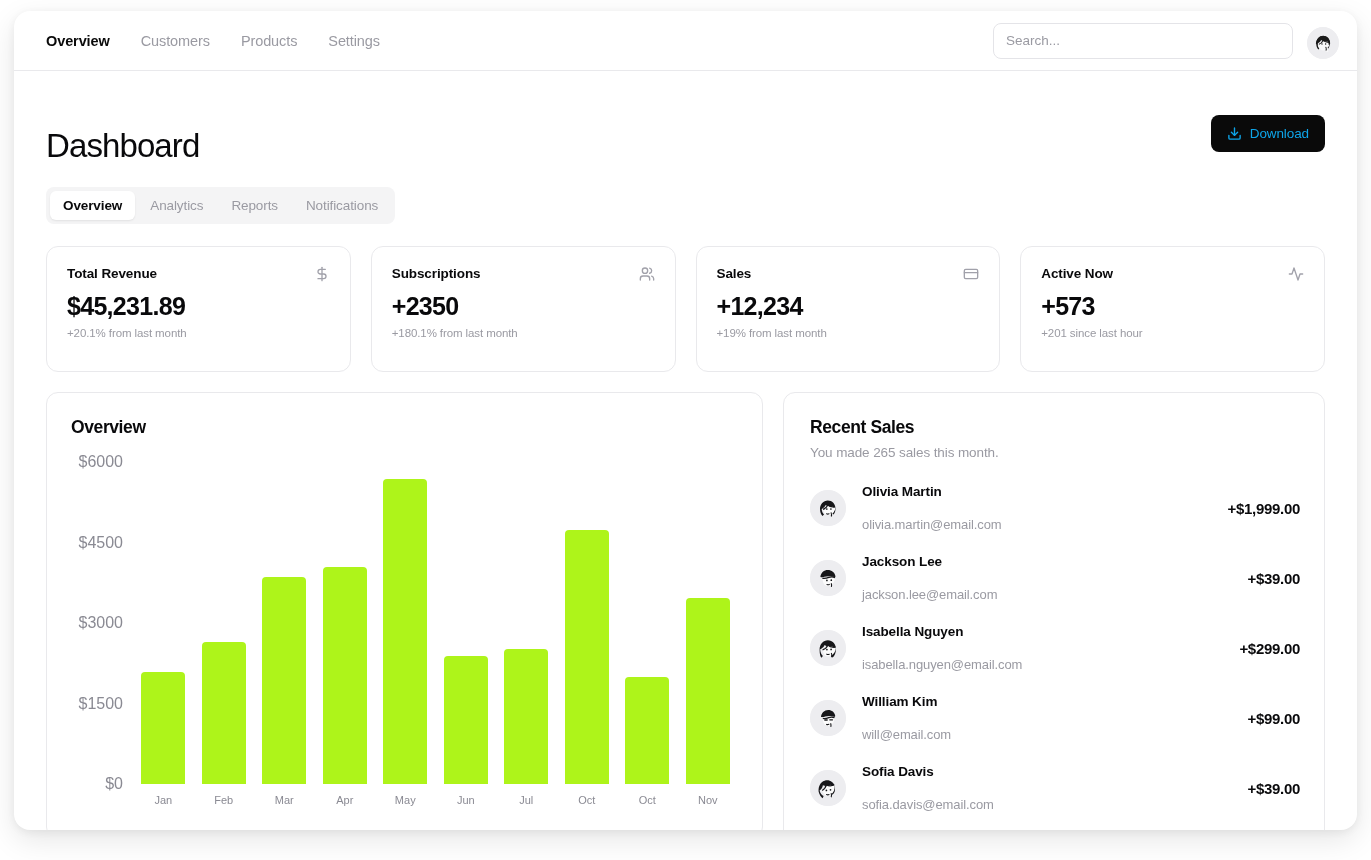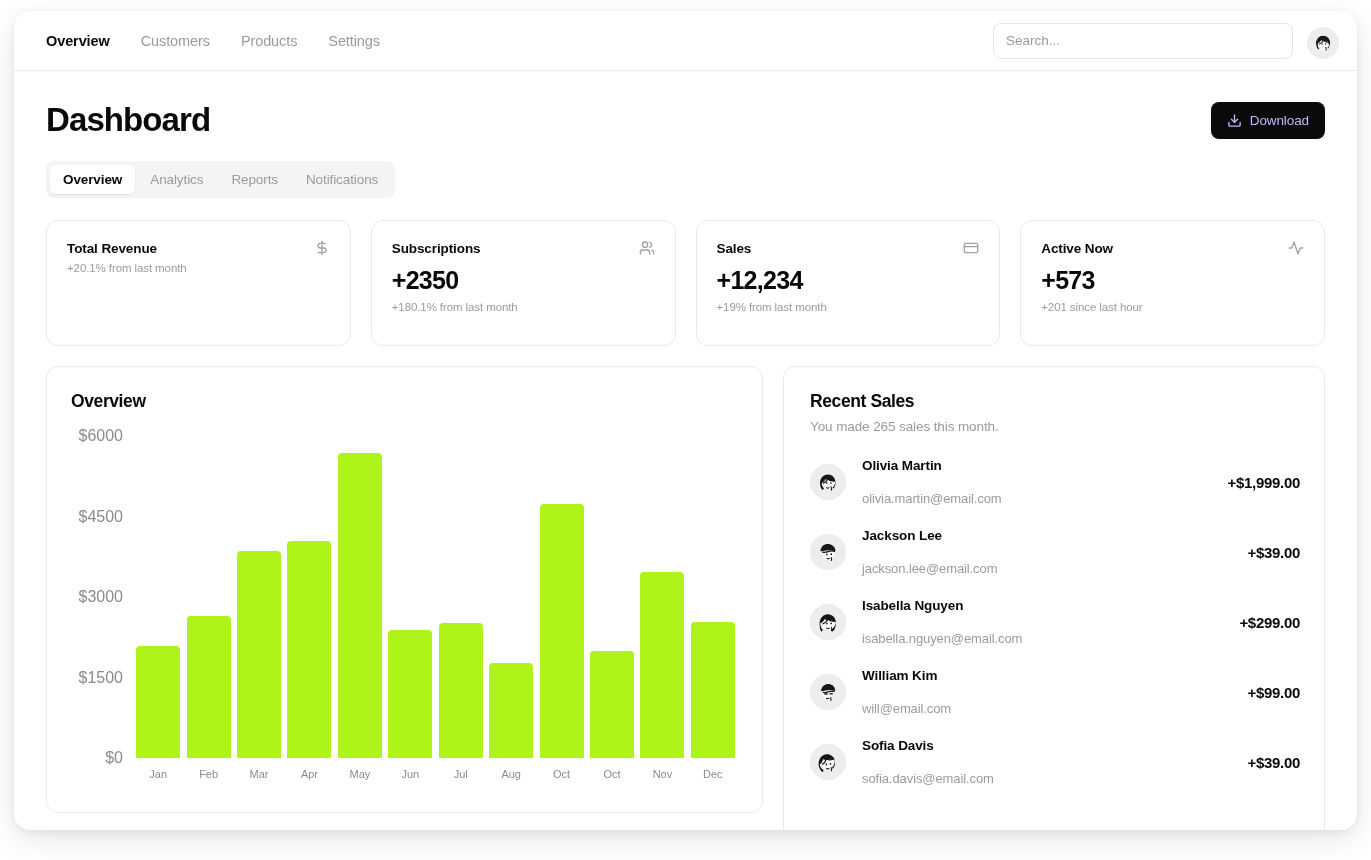--- a/index.html
+++ b/index.html
@@ -87,34 +87,35 @@
     padding: 30px 32px 0 32px;
     position: relative;
   }
   .page-head {
     display: flex;
     align-items: center;
     justify-content: space-between;
   }
   .page-title {
     font-size: 33px;
-    font-weight: bold;
+    font-weight: normal;
     letter-spacing: -0.9px;
     color: #09090b;
+    margin-top: 26px;
   }
   .download-btn {
     display: inline-flex;
     align-items: center;
     gap: 8px;
     height: 37px;
     padding: 0 16px;
     border: none;
     border-radius: 8px;
     background: #0a0a0a;
-    color: #c4b5fd;
+    color: #0ea5e9;
     font-size: 13.5px;
     font-weight: 500;
     font-family: "Liberation Sans", sans-serif;
     cursor: pointer;
     letter-spacing: -0.1px;
   }
   .download-btn svg { display: block; }
 
   
   .tabs {
@@ -154,21 +155,21 @@
   }
   .stat-card {
     border: 1px solid #e9e9ec;
     border-radius: 12px;
     background: #fff;
     padding: 19px 20px 22px 20px;
     height: 126px;
   }
   .stat-top {
     display: flex;
-    align-items: center;
+    align-items: flex-start;
     justify-content: space-between;
   }
   .stat-label {
     font-size: 13.5px;
     font-weight: bold;
     color: #09090b;
     letter-spacing: -0.1px;
   }
   .stat-icon { color: #a1a1aa; display: block; }
   .stat-icon svg { display: block; }
@@ -361,20 +362,21 @@
       <div class="stat-card">
         <div class="stat-top">
           <span class="stat-label">Total Revenue</span>
           <span class="stat-icon">
             <svg width="16" height="16" viewBox="0 0 24 24" fill="none" stroke="currentColor" stroke-width="2" stroke-linecap="round" stroke-linejoin="round">
               <line x1="12" y1="2" x2="12" y2="22"></line>
               <path d="M17 5H9.5a3.5 3.5 0 0 0 0 7h5a3.5 3.5 0 0 1 0 7H6"></path>
             </svg>
           </span>
         </div>
+        <div class="stat-value">$45,231.89</div>
         <div class="stat-sub">+20.1% from last month</div>
       </div>
 
       <div class="stat-card">
         <div class="stat-top">
           <span class="stat-label">Subscriptions</span>
           <span class="stat-icon">
             <svg width="16" height="16" viewBox="0 0 24 24" fill="none" stroke="currentColor" stroke-width="2" stroke-linecap="round" stroke-linejoin="round">
               <path d="M16 21v-2a4 4 0 0 0-4-4H6a4 4 0 0 0-4 4v2"></path>
               <circle cx="9" cy="7" r="4"></circle>
@@ -452,38 +454,30 @@
               </div>
               <div class="bar-slot">
                 <div class="bar" style="height: 127.995px; background: rgb(174, 244, 26);"></div>
                 <div class="x-label">Jun</div>
               </div>
               <div class="bar-slot">
                 <div class="bar" style="height: 135.24px; background: rgb(174, 244, 26);"></div>
                 <div class="x-label">Jul</div>
               </div>
               <div class="bar-slot">
-                <div class="bar" style="height: 94.7217px; background: rgb(174, 244, 26);"></div>
-                <div class="x-label">Aug</div>
-              </div>
-              <div class="bar-slot">
                 <div class="bar" style="height: 253.843px; background: rgb(174, 244, 26);"></div>
                 <div class="x-label">Oct</div>
               </div>
               <div class="bar-slot">
                 <div class="bar" style="height: 107.065px; background: rgb(174, 244, 26);"></div>
                 <div class="x-label">Oct</div>
               </div>
               <div class="bar-slot">
                 <div class="bar" style="height: 186.223px; background: rgb(174, 244, 26);"></div>
                 <div class="x-label">Nov</div>
-              </div>
-              <div class="bar-slot">
-                <div class="bar" style="height: 136.313px; background: rgb(174, 244, 26);"></div>
-                <div class="x-label">Dec</div>
               </div>
             </div>
         </div>
       </div>
 
       <div class="panel sales-panel">
         <div class="panel-title">Recent Sales</div>
         <div class="panel-sub">You made 265 sales this month.</div>
         <div class="sales-list" id="sales-list">
             <div class="sale-row">

